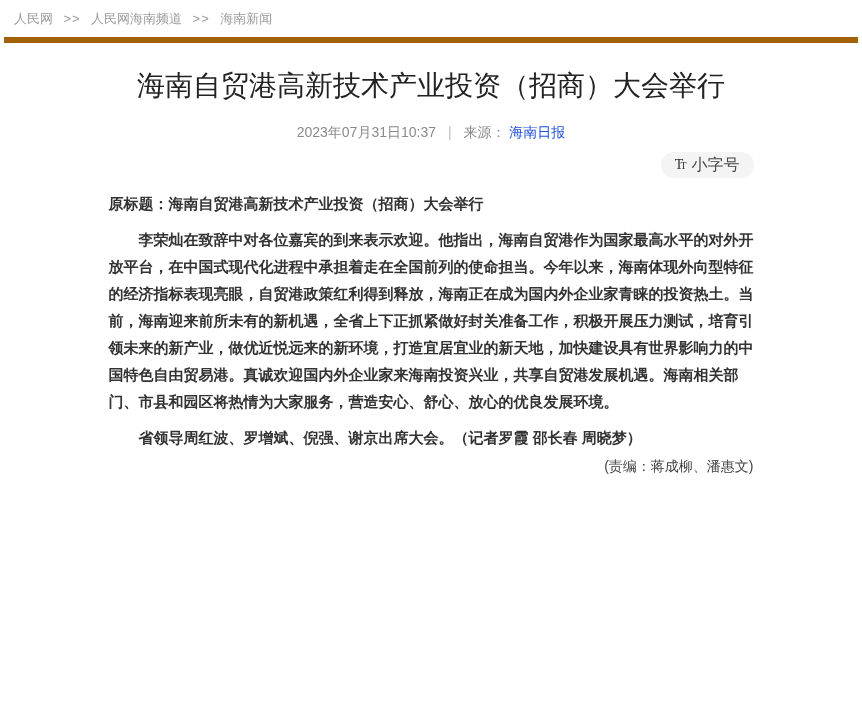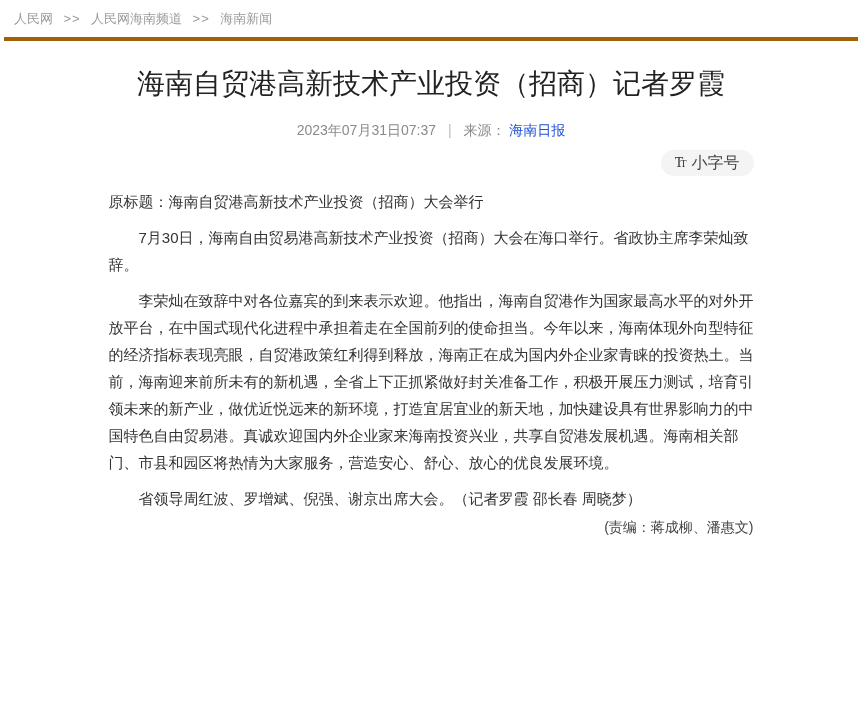--- a/index.html
+++ b/index.html
@@ -6,21 +6,21 @@
   html, body { background: #ffffff; }
   body {
     width: 862px; height: 725px;
     font-family: "Liberation Sans", "DejaVu Sans", sans-serif;
     color: #333; overflow: hidden; position: relative;
   }
 
   
   .crumb-bar {
     padding: 9px 10px 9px 10px;
-    border-bottom: 4px solid #a16207;
+    border-bottom: 6px solid #a16207;
     margin: 0 4px;
   }
   .crumb-bar a, .crumb-bar span {
     font-size: 13px; color: #9a9a9a; text-decoration: none;
   }
   .crumb-sep { margin: 0 6px; letter-spacing: 1px; }
   .crumb-link { cursor: pointer; }
 
   
   .article { width: 645px; margin: 0 auto; padding-top: 24px; }
@@ -45,21 +45,21 @@
     display: inline-flex; align-items: center; gap: 5px;
     background: #f4f4f4; border-radius: 14px; height: 26px;
     padding: 0 14px; cursor: pointer; border: none;
     font-family: inherit;
   }
   .font-pill .t-icon { color: #333; line-height: 1; }
   .font-pill .t-big { font-size: 14px; font-family: "Liberation Serif", serif; }
   .font-pill .t-small { font-size: 10px; font-family: "Liberation Serif", serif; margin-left: -3px; }
   .font-pill .pill-label { font-size: 16px; color: #444; }
 
-  .content { margin-top: 12px; }
+  .content { margin-top: 12px; font-weight: bold; }
   .content p {
     font-size: 15px; line-height: 27px; color: #333;
     text-indent: 2em; margin-top: 9px;
   }
   .content p.orig-title { text-indent: 0; margin-top: 0; }
 
   .editors {
     margin-top: 5px; text-align: right;
     font-size: 14px; color: #444; line-height: 20px;
   }
@@ -70,41 +70,40 @@
 <div class="crumb-bar">
   <a class="crumb-link">人民网</a>
   <span class="crumb-sep">&gt;&gt;</span>
   <a class="crumb-link">人民网海南频道</a>
   <span class="crumb-sep">&gt;&gt;</span>
   <a class="crumb-link">海南新闻</a>
 </div>
 
 <div class="article">
 
-  <h1 class="title">海南自贸港高新技术产业投资（招商）记者罗霞</h1>
+  <h1 class="title">海南自贸港高新技术产业投资（招商）大会举行</h1>
 
 
   <div class="meta">
-    <span>2023年07月31日07:37</span>
+    <span>2023年07月31日10:37</span>
     <span class="sep">|</span>
     <span>来源：</span>
     <a class="src-name">海南日报</a>
   </div>
 
   <div class="toolbar">
     <button class="font-pill">
       <span class="t-icon">
         <span class="t-big">T</span><span class="t-small">T</span>
       </span>
       <span class="pill-label">小字号</span>
     </button>
   </div>
 
   <div class="content">
     <p class="orig-title">原标题：海南自贸港高新技术产业投资（招商）大会举行</p>
-    <p>7月30日，海南自由贸易港高新技术产业投资（招商）大会在海口举行。省政协主席李荣灿致辞。</p>
     <p>李荣灿在致辞中对各位嘉宾的到来表示欢迎。他指出，海南自贸港作为国家最高水平的对外开放平台，在中国式现代化进程中承担着走在全国前列的使命担当。今年以来，海南体现外向型特征的经济指标表现亮眼，自贸港政策红利得到释放，海南正在成为国内外企业家青睐的投资热土。当前，海南迎来前所未有的新机遇，全省上下正抓紧做好封关准备工作，积极开展压力测试，培育引领未来的新产业，做优近悦远来的新环境，打造宜居宜业的新天地，加快建设具有世界影响力的中国特色自由贸易港。真诚欢迎国内外企业家来海南投资兴业，共享自贸港发展机遇。海南相关部门、市县和园区将热情为大家服务，营造安心、舒心、放心的优良发展环境。</p>
     <p>省领导周红波、罗增斌、倪强、谢京出席大会。（记者罗霞 邵长春 周晓梦）</p>
   </div>
 
   <div class="editors">(责编：蒋成柳、潘惠文)</div>
 
 </div>
 
 </body></html>

